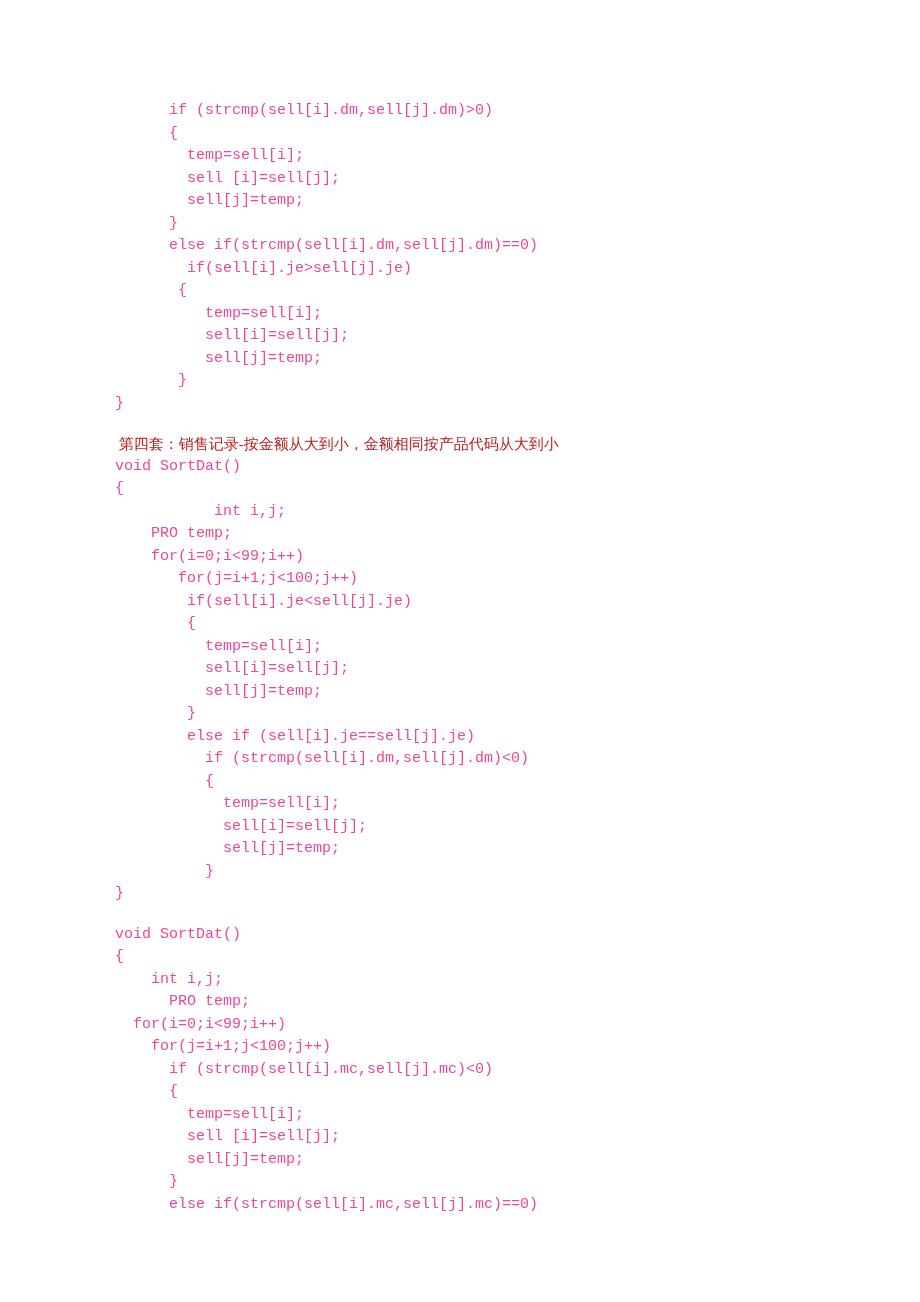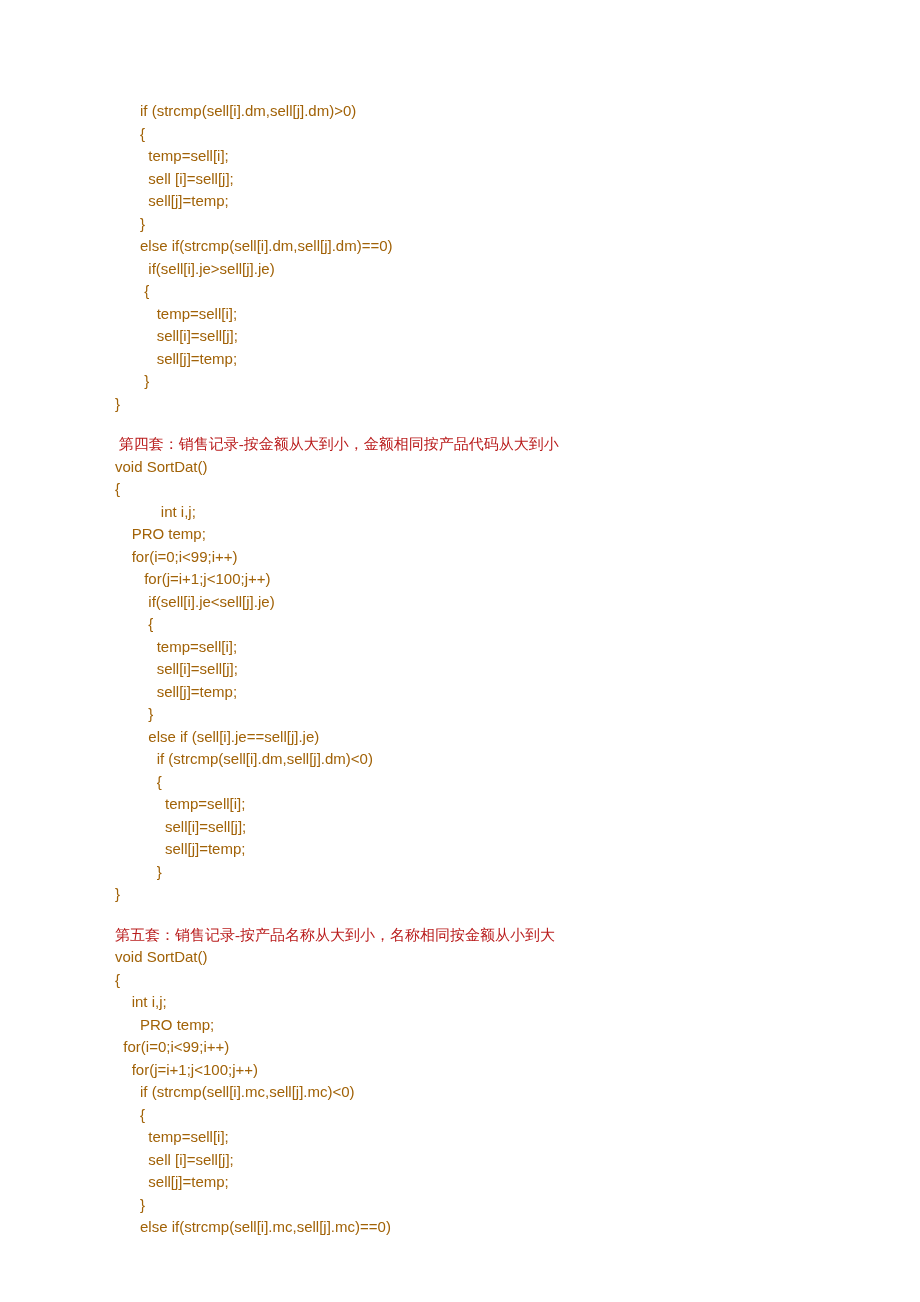--- a/index.html
+++ b/index.html
@@ -11,22 +11,22 @@
       background: #ffffff;
       font-family: "SimSun", "Courier New", monospace;
       font-size: 15px;
       line-height: 1.5;
       padding: 100px 115px 60px 115px;
       width: 920px;
       color: #000000;
     }
     .code-block {
       white-space: pre;
-      font-family: Liberation Sans, sans-serif;
-      color: #a16207;
+      font-family: Liberation Mono, monospace;
+      color: #ec4899;
     }
     .heading {
       color: #b91c1c;
       font-family: "SimSun", serif;
       white-space: pre;
     }
     .section {
       margin-bottom: 18px;
     }
   </style>
@@ -68,21 +68,20 @@
           if (strcmp(sell[i].dm,sell[j].dm)&lt;0)
           {
             temp=sell[i];
             sell[i]=sell[j];
             sell[j]=temp;
           }
 }</div>
 </div>
 
 <div class="section">
-  <div class="heading">第五套：销售记录-按产品名称从大到小，名称相同按金额从小到大</div>
   <div class="code-block">void SortDat()
 {
     int i,j;
       PRO temp;
   for(i=0;i&lt;99;i++)
     for(j=i+1;j&lt;100;j++)
       if (strcmp(sell[i].mc,sell[j].mc)&lt;0)
       {
         temp=sell[i];
         sell [i]=sell[j];

